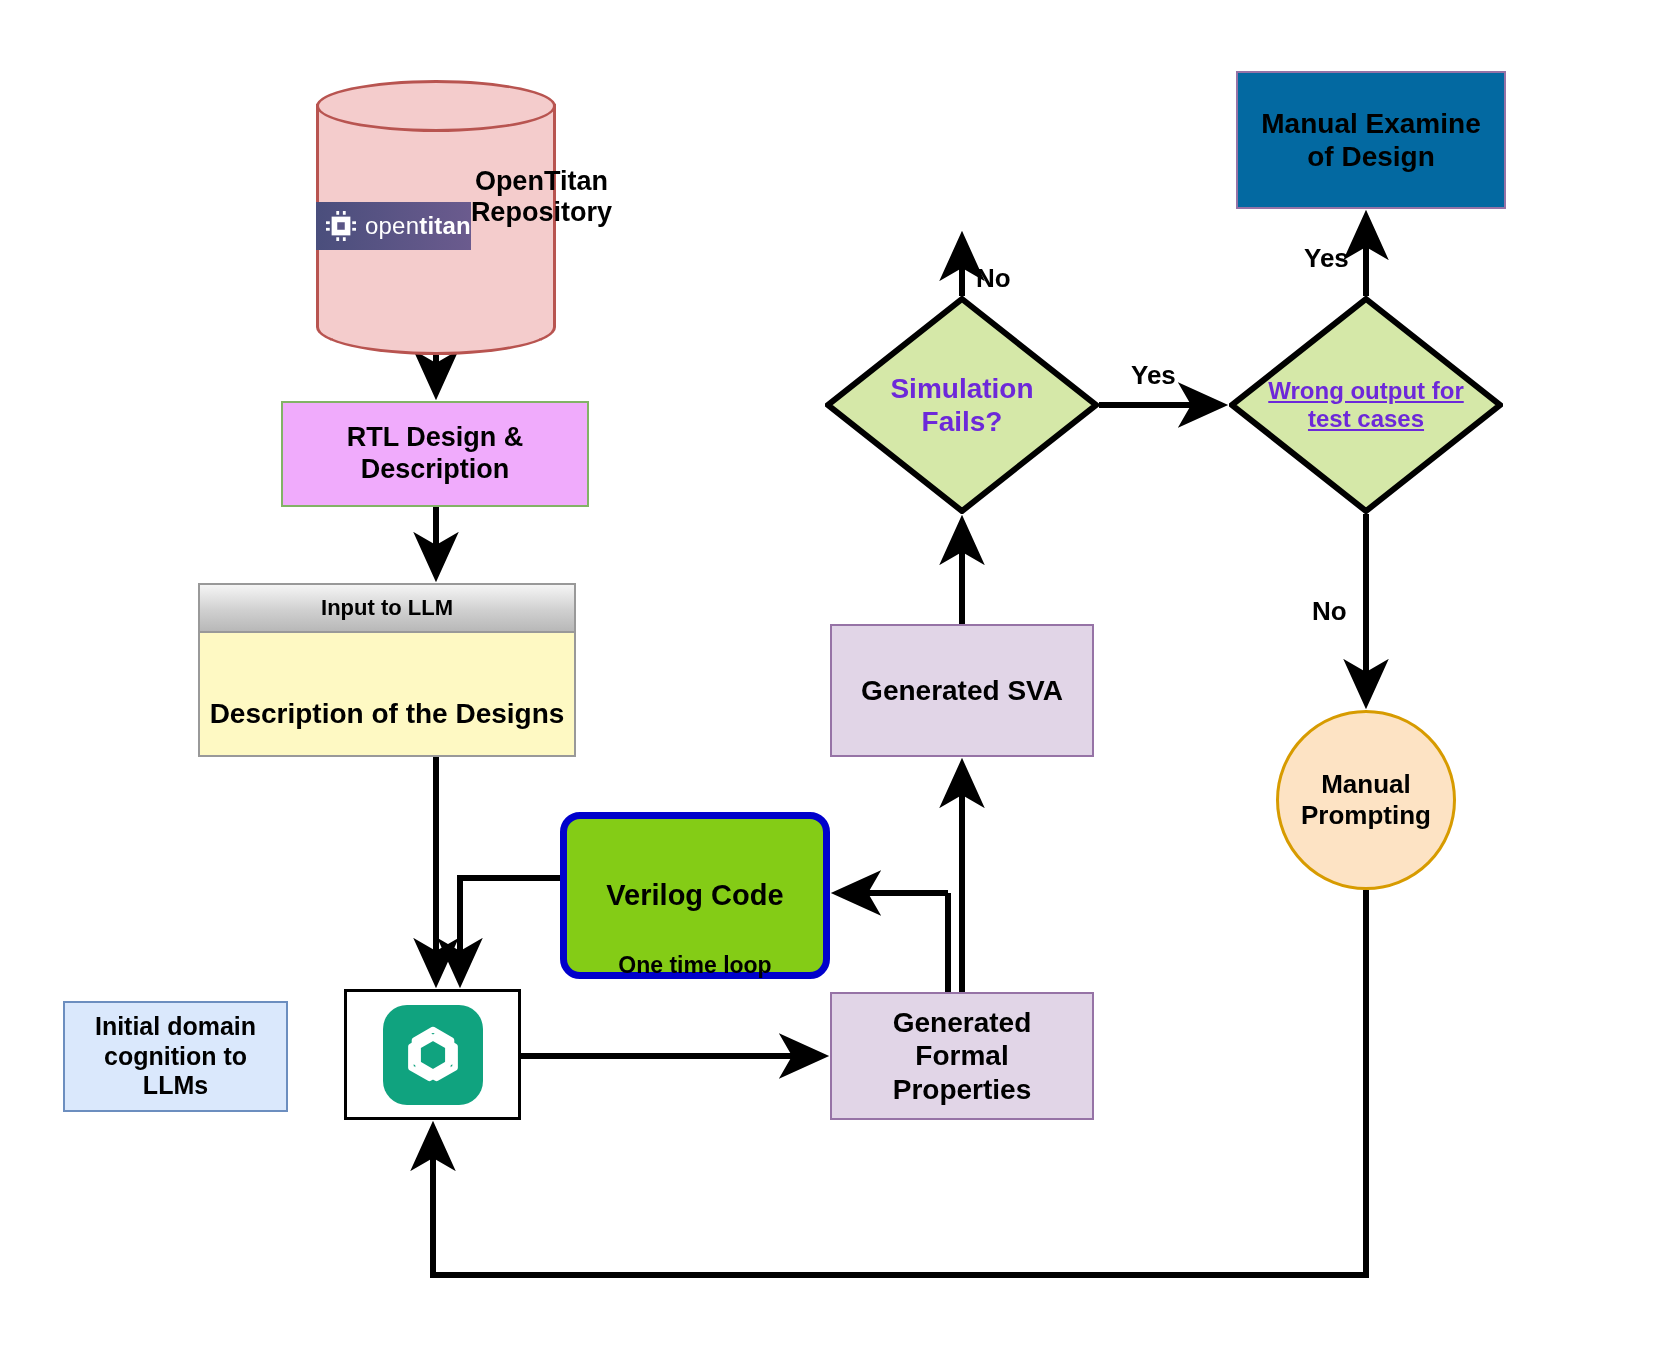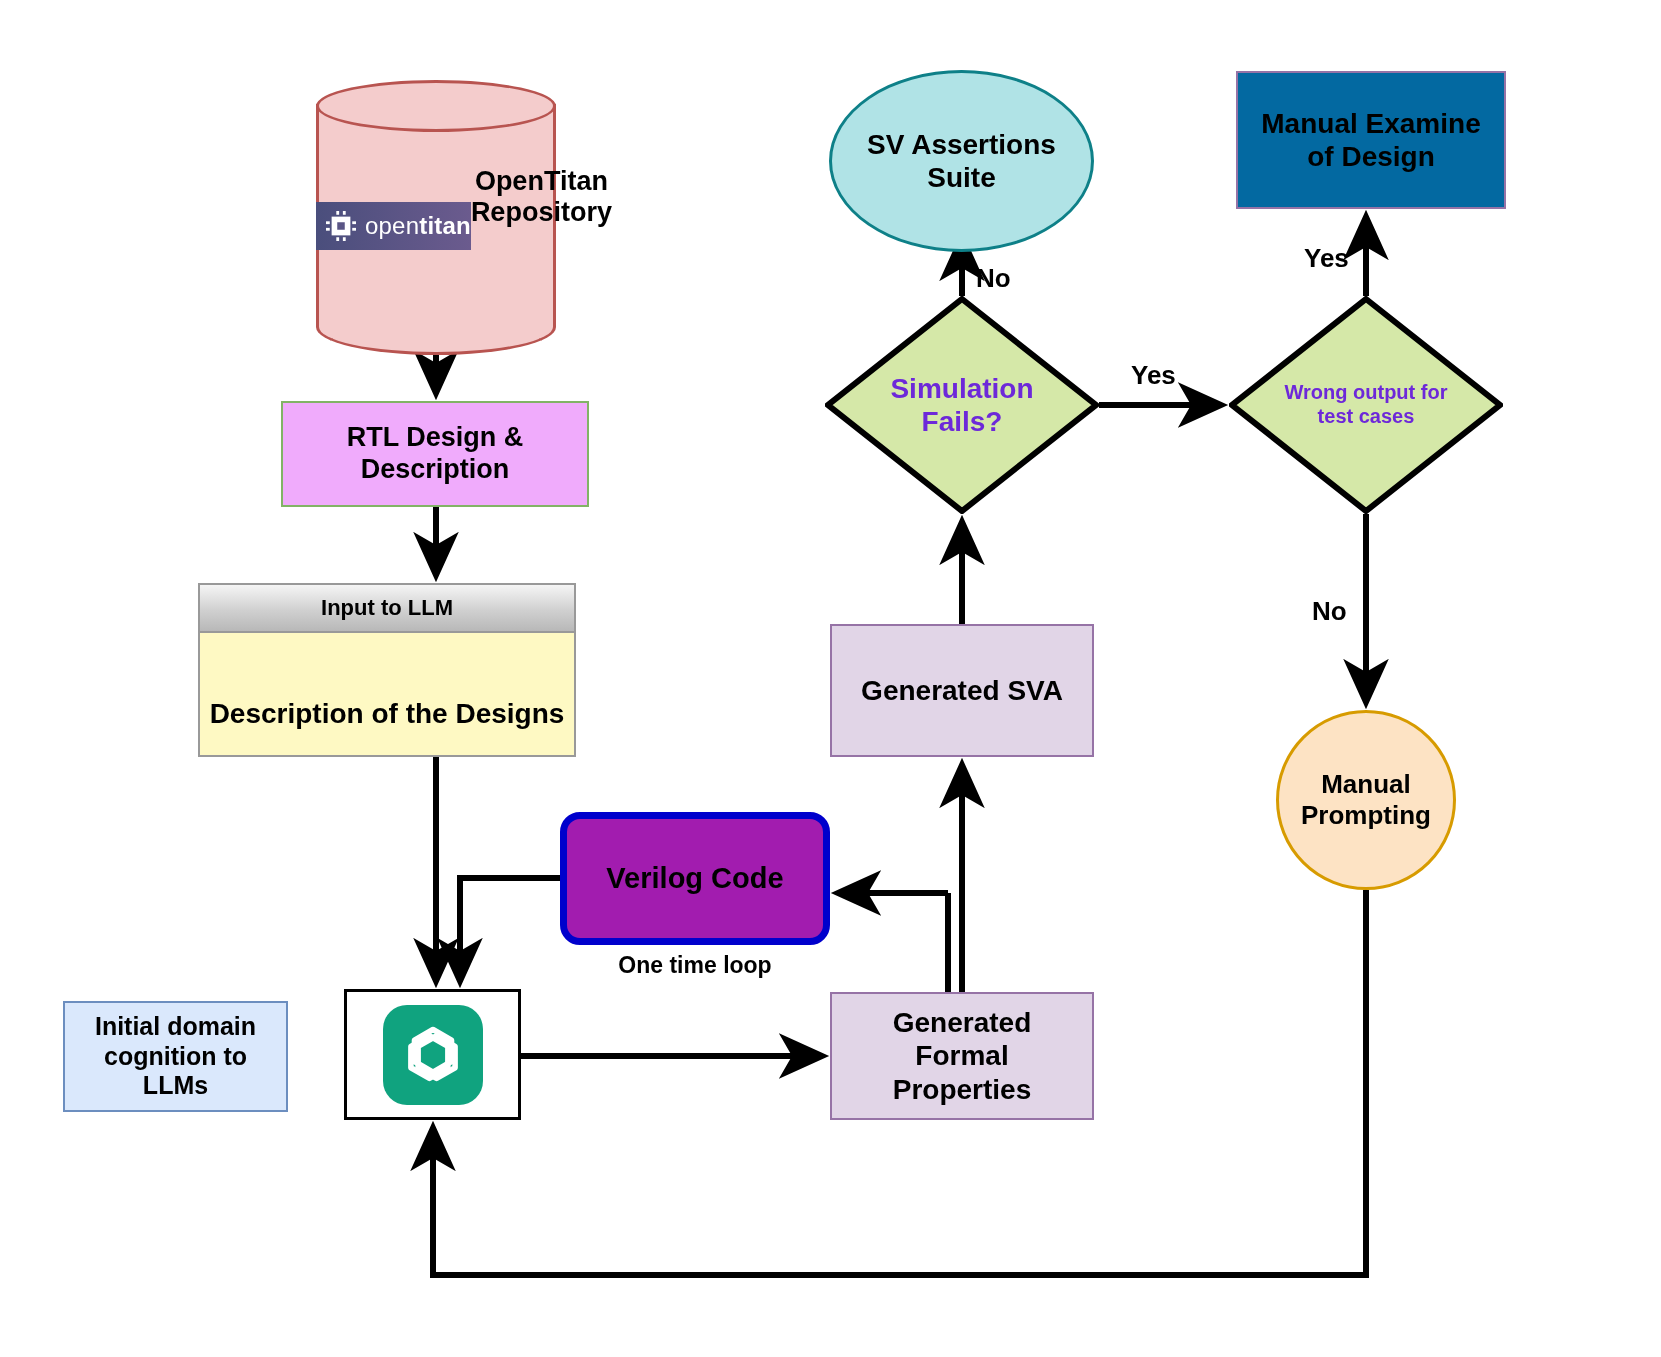--- a/index.html
+++ b/index.html
@@ -116,22 +116,22 @@
     font-size: 22px; font-weight: bold;
   }
   #input-to-llm .body-text {
     flex: 1;
     width: 100%;
     display: flex; align-items: center; justify-content: center;
     font-size: 28px; font-weight: bold; margin-top: 40px;
   }
 
   #verilog-code {
-    left: 560px; top: 812px; width: 270px; height: 133px;
-    background: #a21caf;
+    left: 560px; top: 812px; width: 270px; height: 167px;
+    background: #84cc16;
     border: 7px solid #0000cc;
     border-radius: 20px;
     font-size: 29px;
   }
   #one-time-loop {
     left: 560px; top: 950px; width: 270px; height: 32px;
     font-size: 23px;
   }
 
   #initial-domain {
@@ -185,21 +185,21 @@
   .diamond-label {
     position: absolute; left: 0; top: 0;
     width: 100%; height: 100%;
     display: flex; align-items: center; justify-content: center;
     text-align: center; font-weight: bold; color: #6d28d9;
     line-height: 1.18;
   }
   #simulation-fails { left: 825px; top: 296px; width: 274px; height: 218px; }
   #simulation-fails .diamond-label { font-size: 28px; }
   #wrong-output { left: 1229px; top: 296px; width: 274px; height: 218px; }
-  #wrong-output .diamond-label { font-size: 20px; }
+  #wrong-output .diamond-label { font-size: 24px; text-decoration: underline; }
 
   
   .edge-label {
     position: absolute;
     font-size: 26px;
     font-weight: bold;
     color: #000000;
     white-space: nowrap;
   }
   #label-no-sim   { left: 976px; top: 263px; }
@@ -334,26 +334,20 @@
       <polygon points="137,3 271,109 137,215 3,109" fill="#d5e8a8" stroke="#000000" stroke-width="6"></polygon>
     </svg>
     <div class="diamond-label">
       <div>
         <div>Simulation</div>
         <div>Fails?</div>
       </div>
     </div>
   </div>
 
-  <div class="node" id="sv-assertions">
-    <div>
-      <div>SV Assertions</div>
-      <div>Suite</div>
-    </div>
-  </div>
 
   <div class="diamond-wrap" id="wrong-output">
     <svg class="diamond-shape" viewBox="0 0 274 218" preserveAspectRatio="none">
       <polygon points="137,3 271,109 137,215 3,109" fill="#d5e8a8" stroke="#000000" stroke-width="6"></polygon>
     </svg>
     <div class="diamond-label">
       <div>
         <div>Wrong output for</div>
         <div>test cases</div>
       </div>

